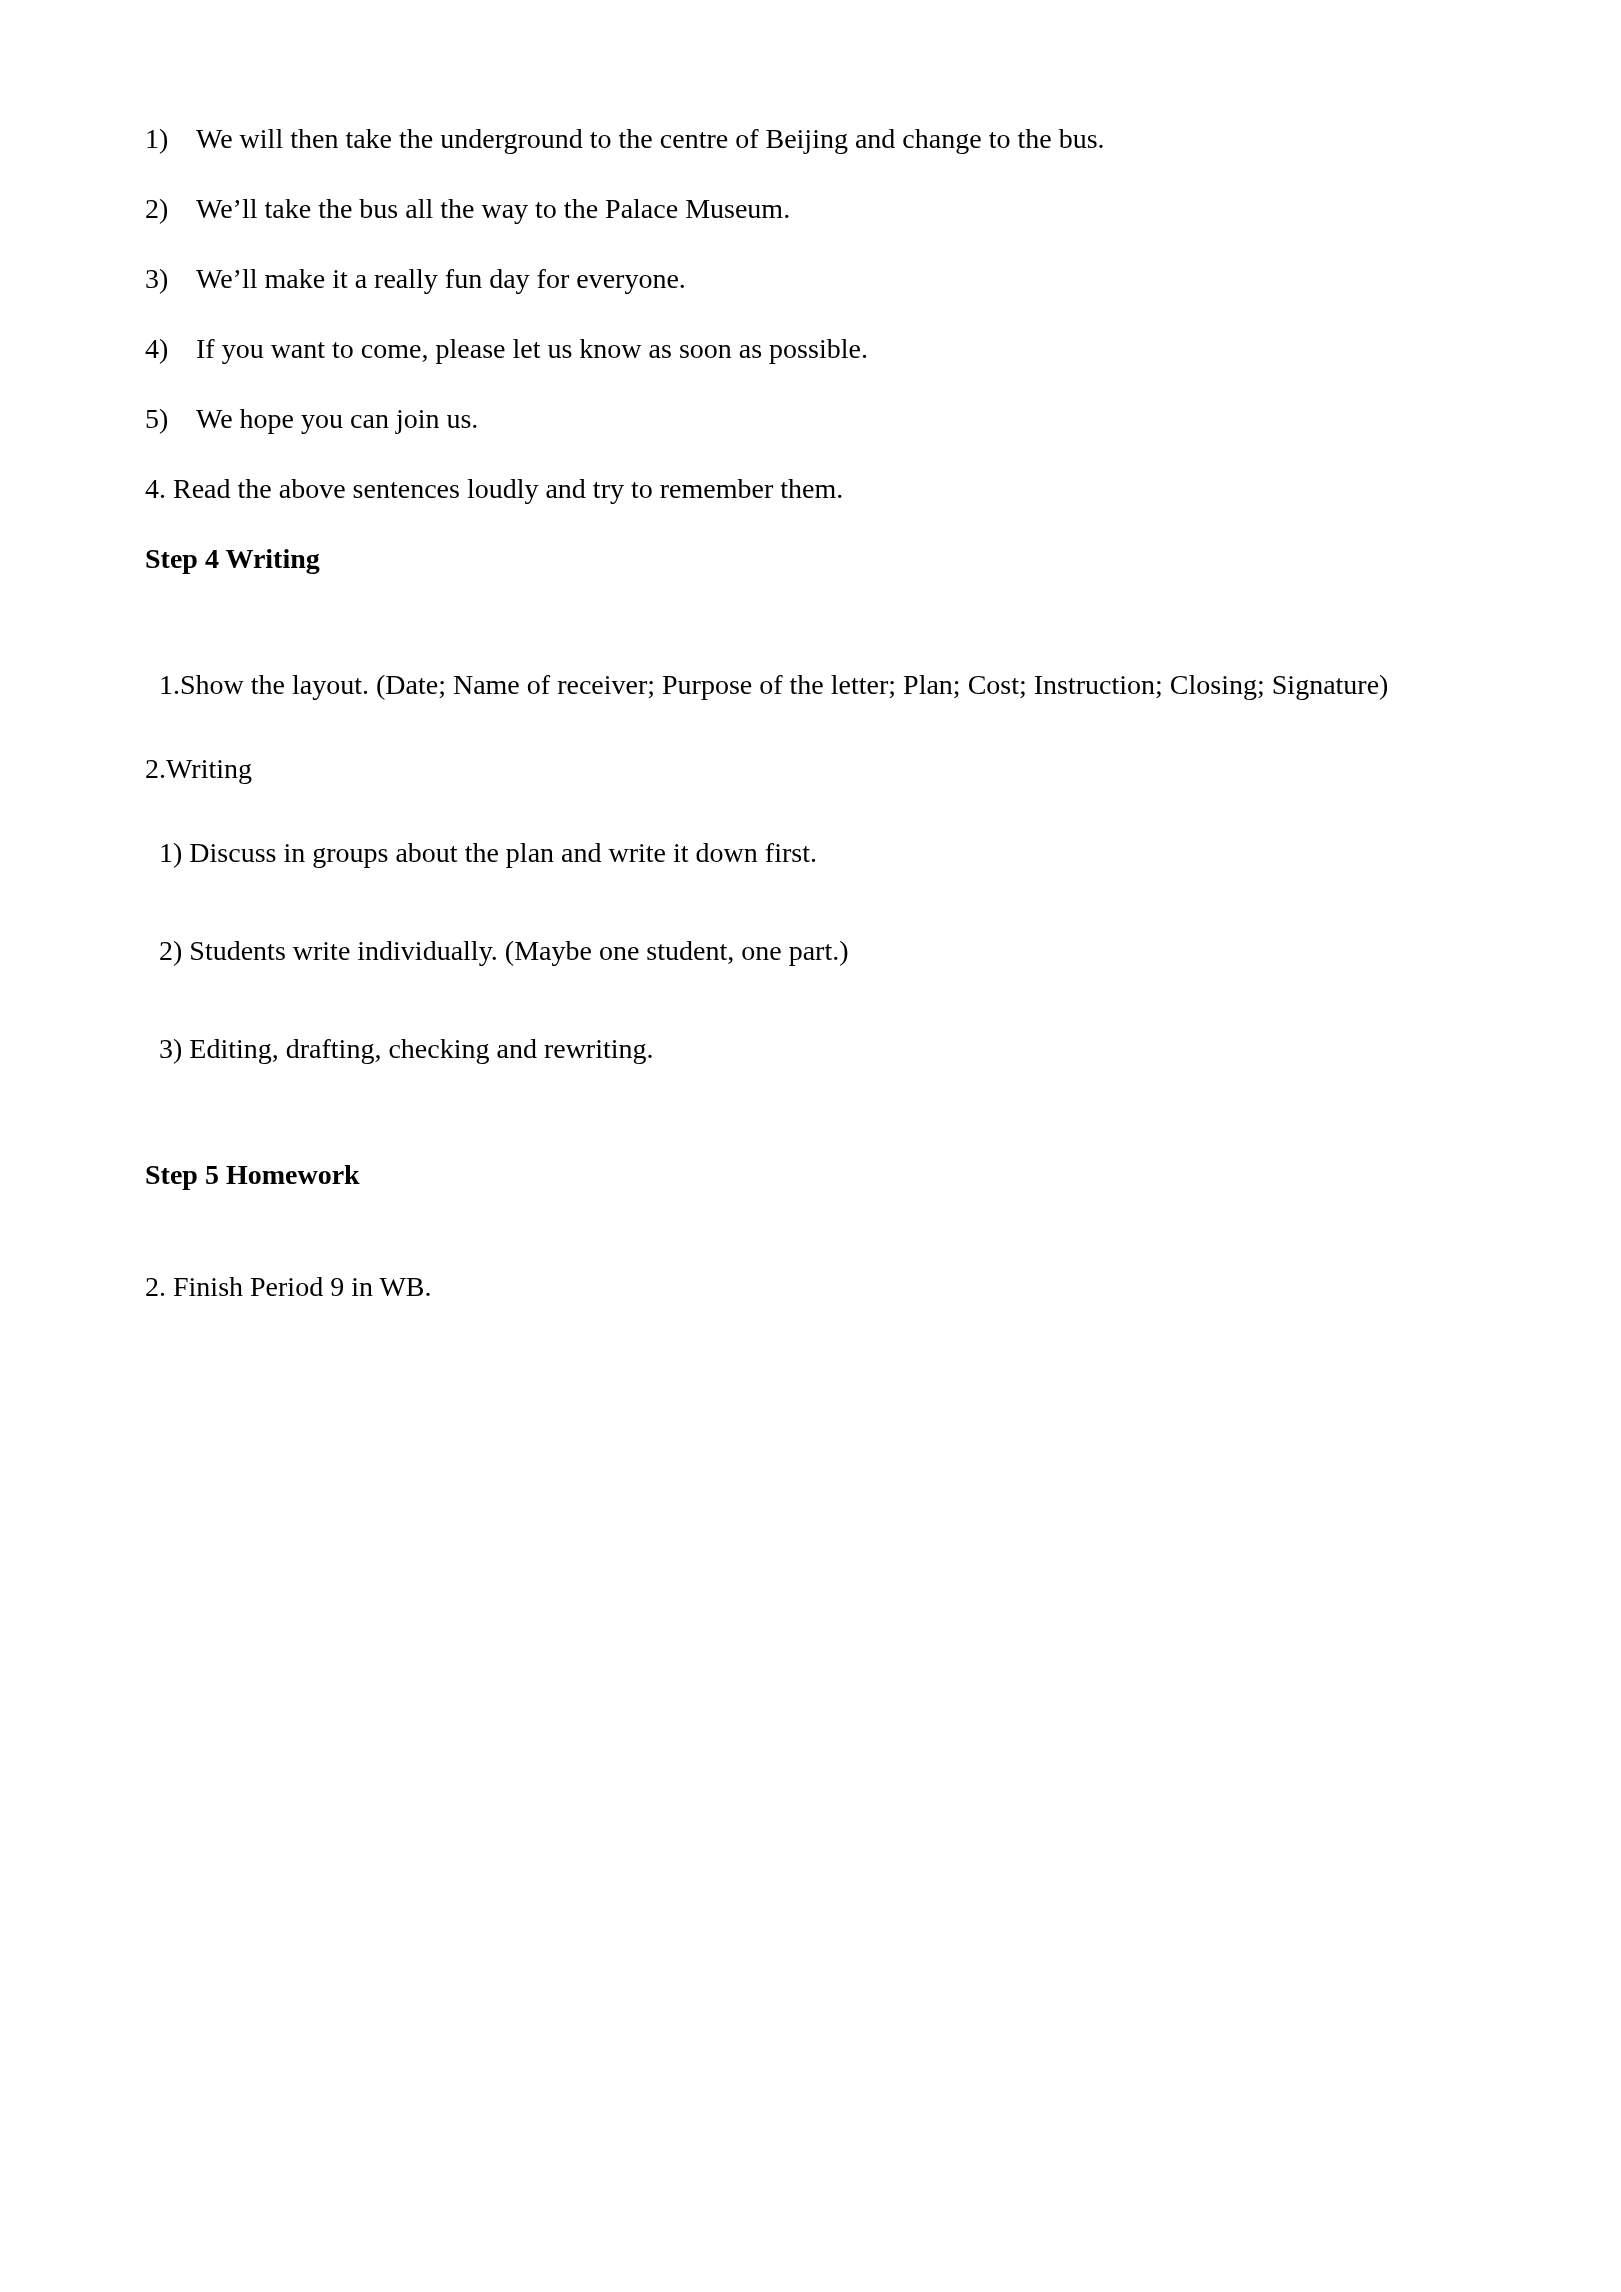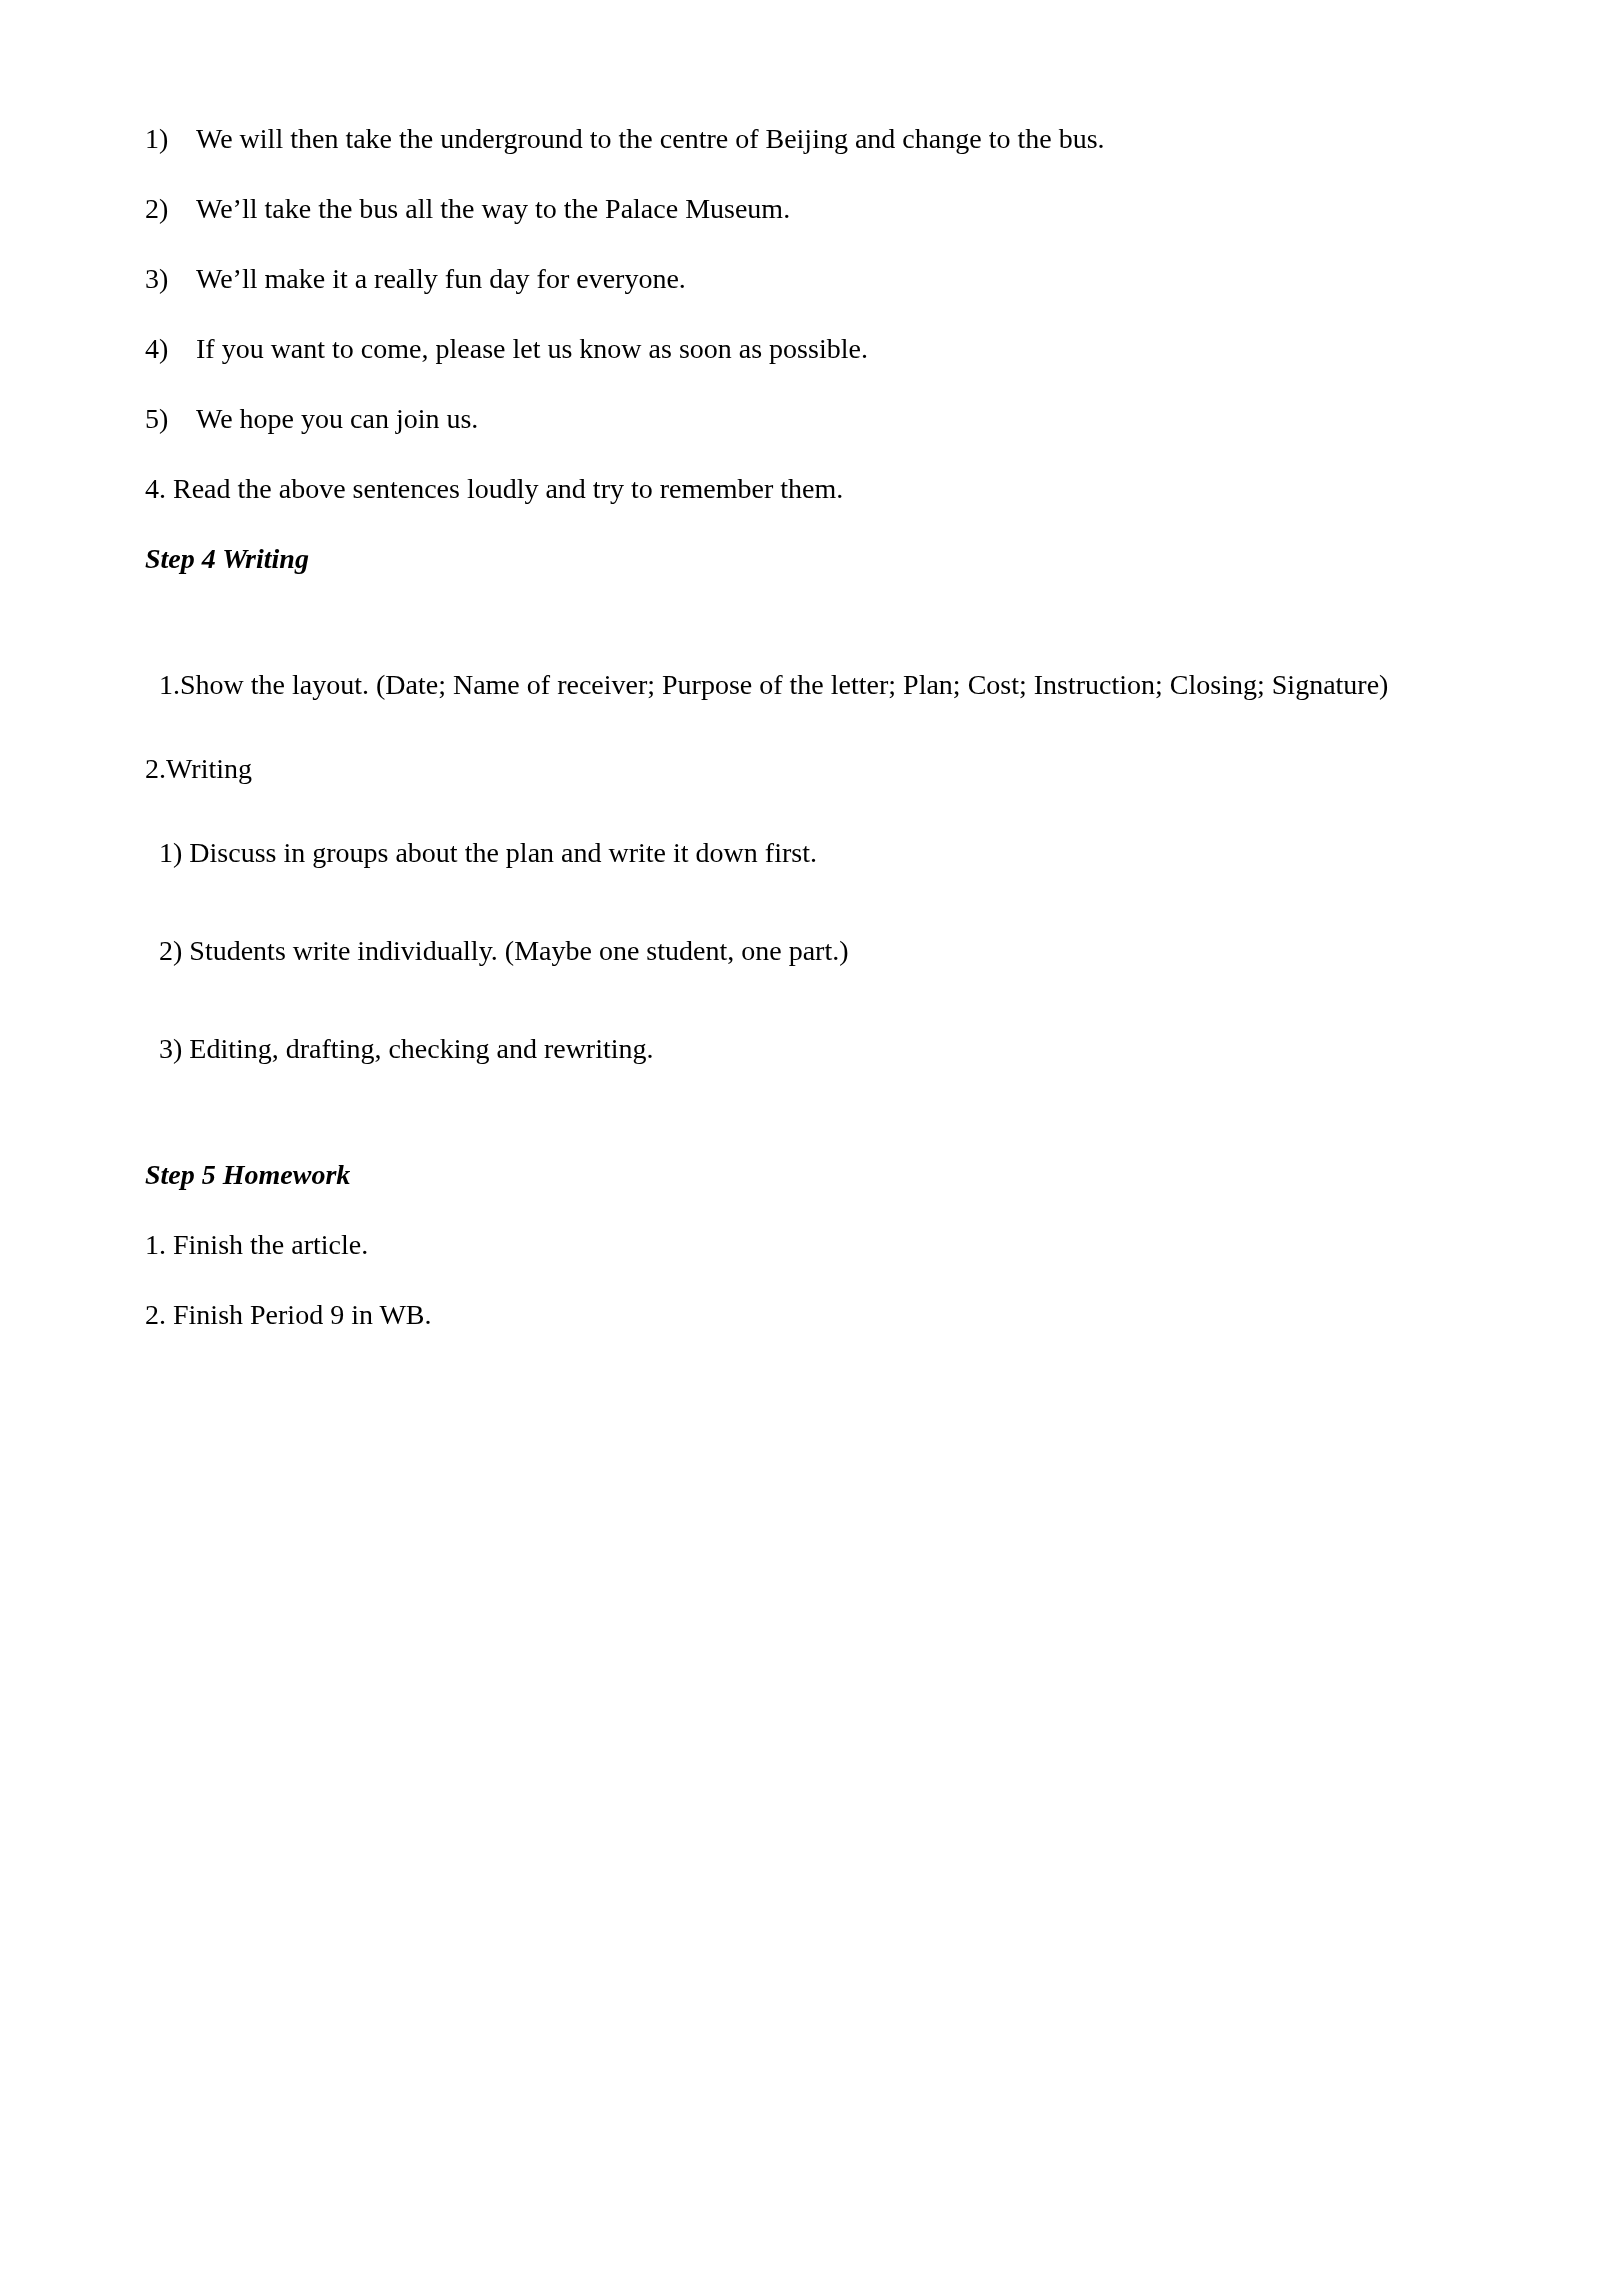--- a/index.html
+++ b/index.html
@@ -54,21 +54,20 @@
     flex: 1 1 auto;
     font-family: Liberation Serif, serif;
   }
 
   
   .heading {
     font-size: 28px;
     font-weight: bold;
     line-height: 1.0;
     margin: 0;
-    font-style: italic;
   }
 
   
   .justified {
     font-size: 28px;
     line-height: 1.52;
     text-align: justify;
     text-justify: inter-word;
     margin: 0;
     width: 1364px;
@@ -147,21 +146,20 @@
 
     <div class="gap-std"></div>
 
 
     <div class="gap-std"></div>
 
     <p class="heading">Step 5 Homework</p>
 
     <div class="gap-std"></div>
 
-    <p class="plain-line">1. Finish the article.</p>
 
     <div class="gap-std"></div>
 
     <p class="plain-line">2. Finish Period 9 in WB.</p>
 
   </div>
 </div>
 
 
 </body></html>

